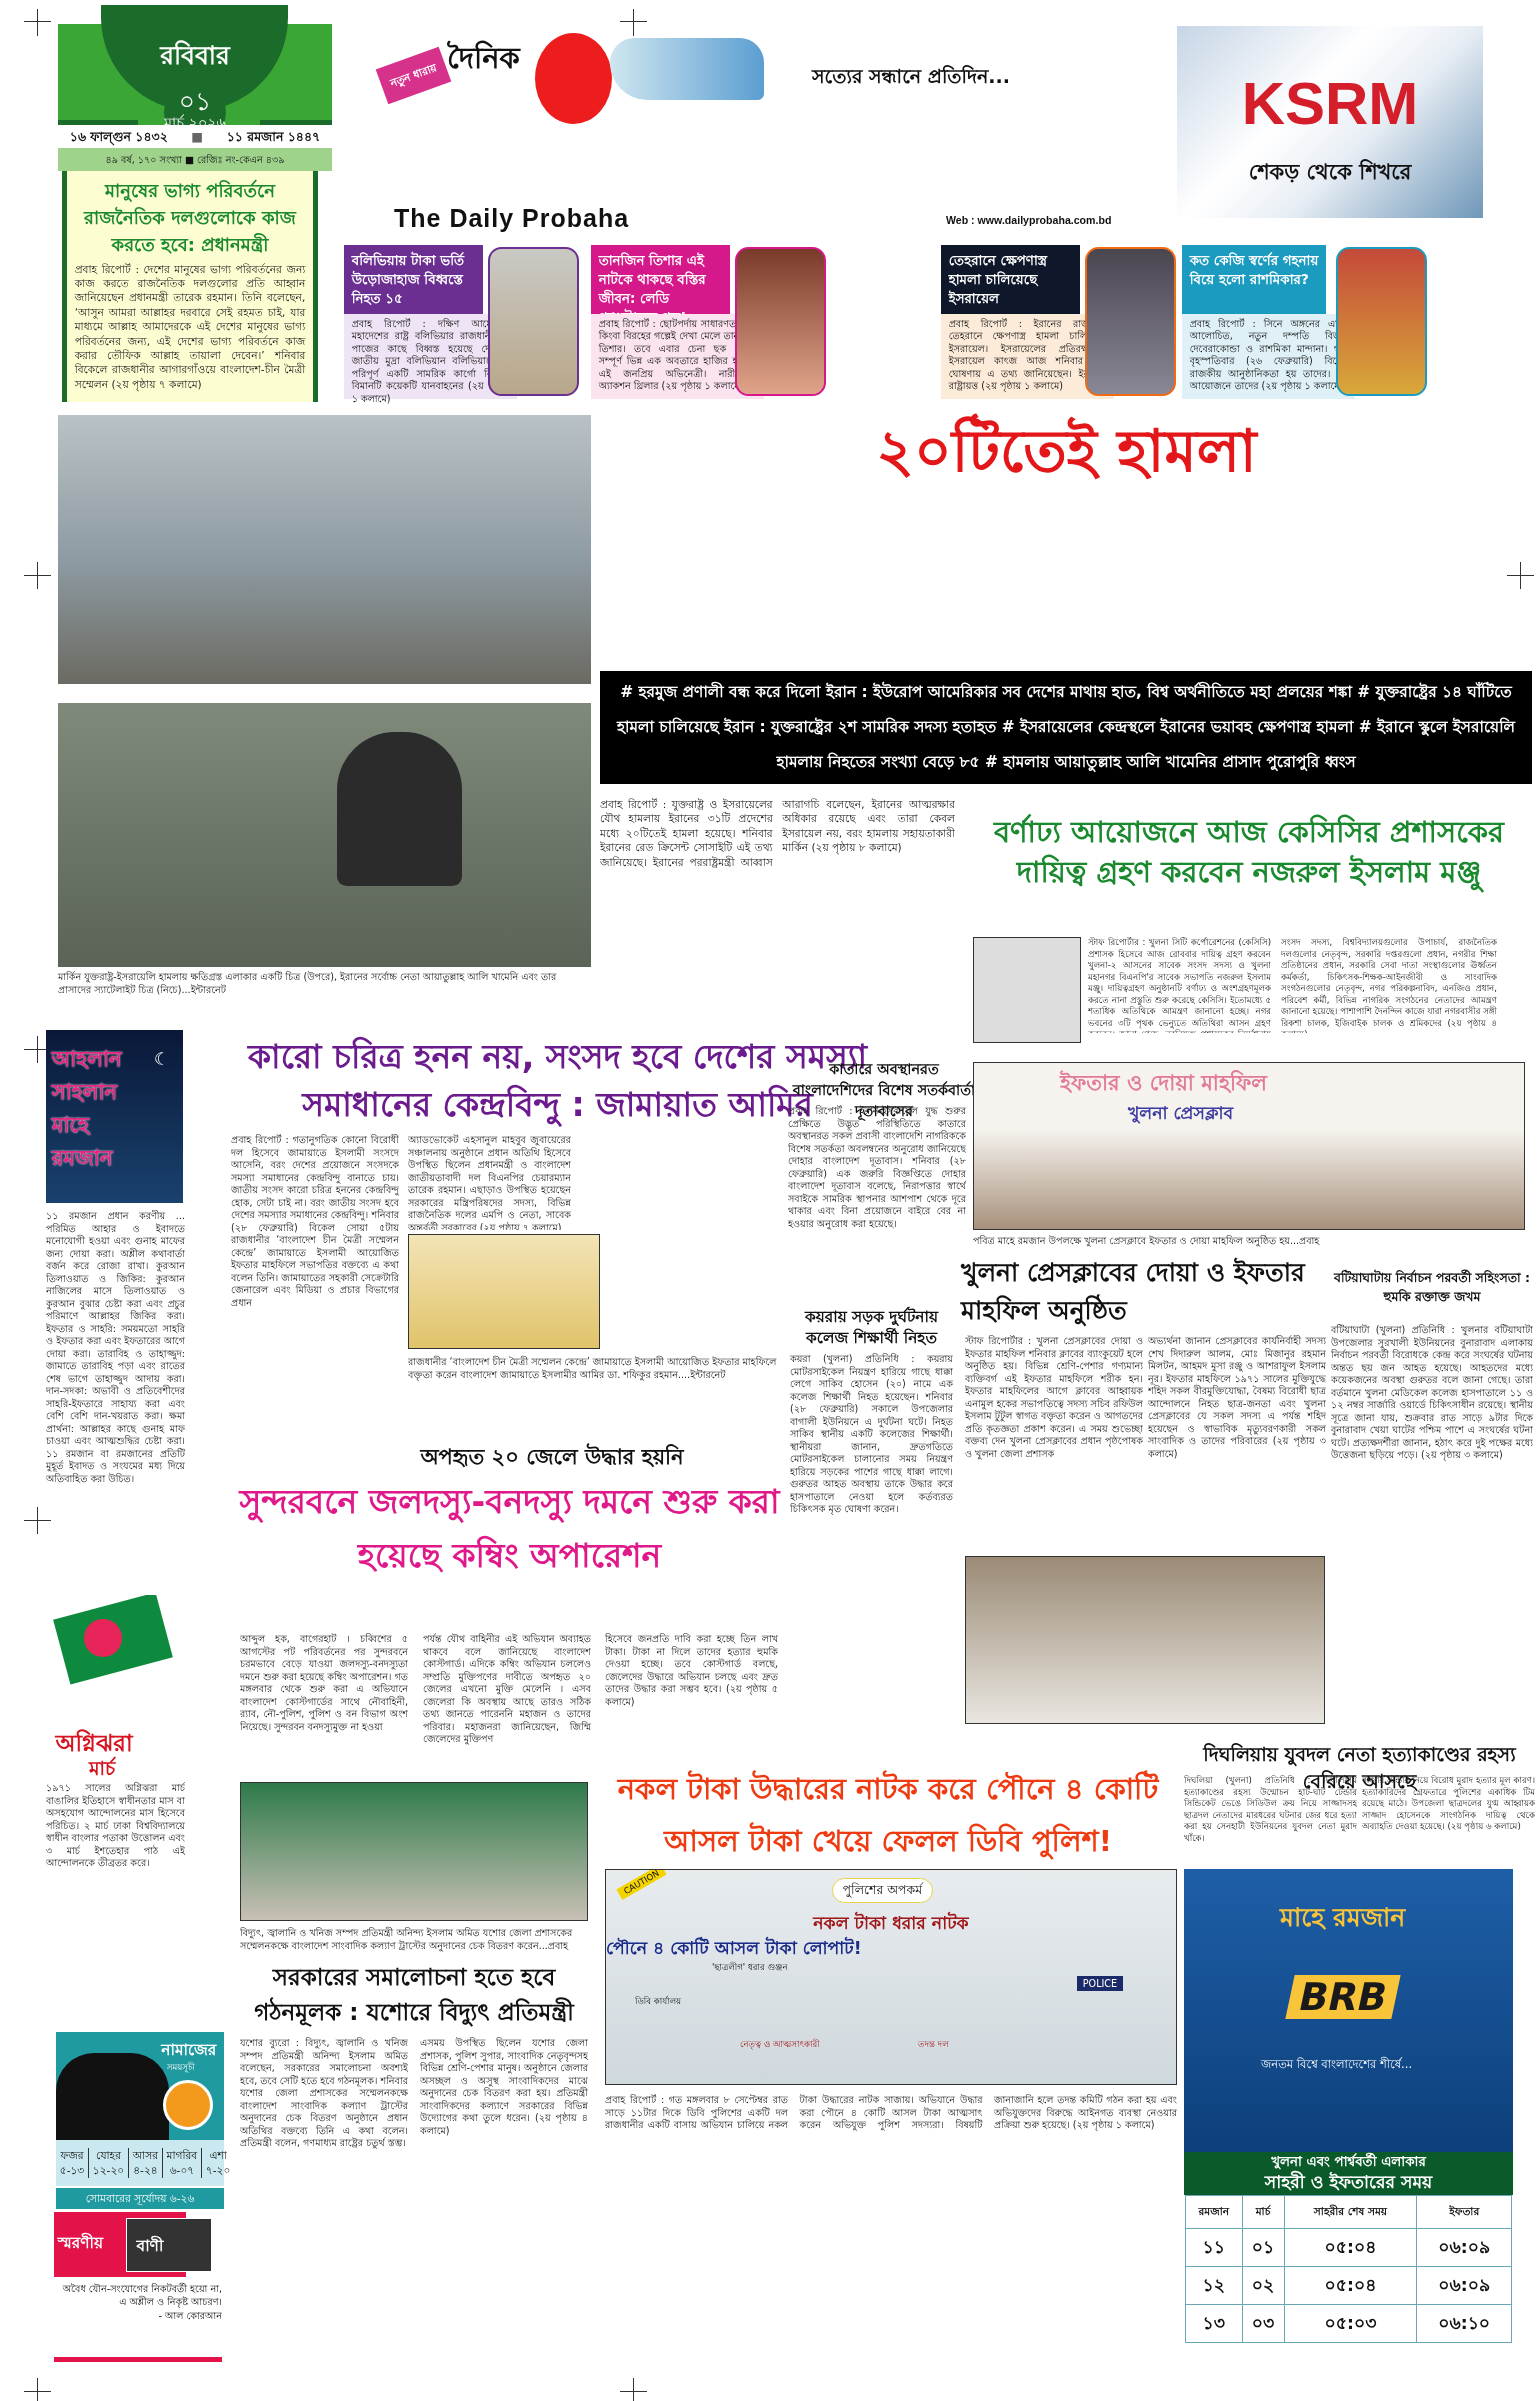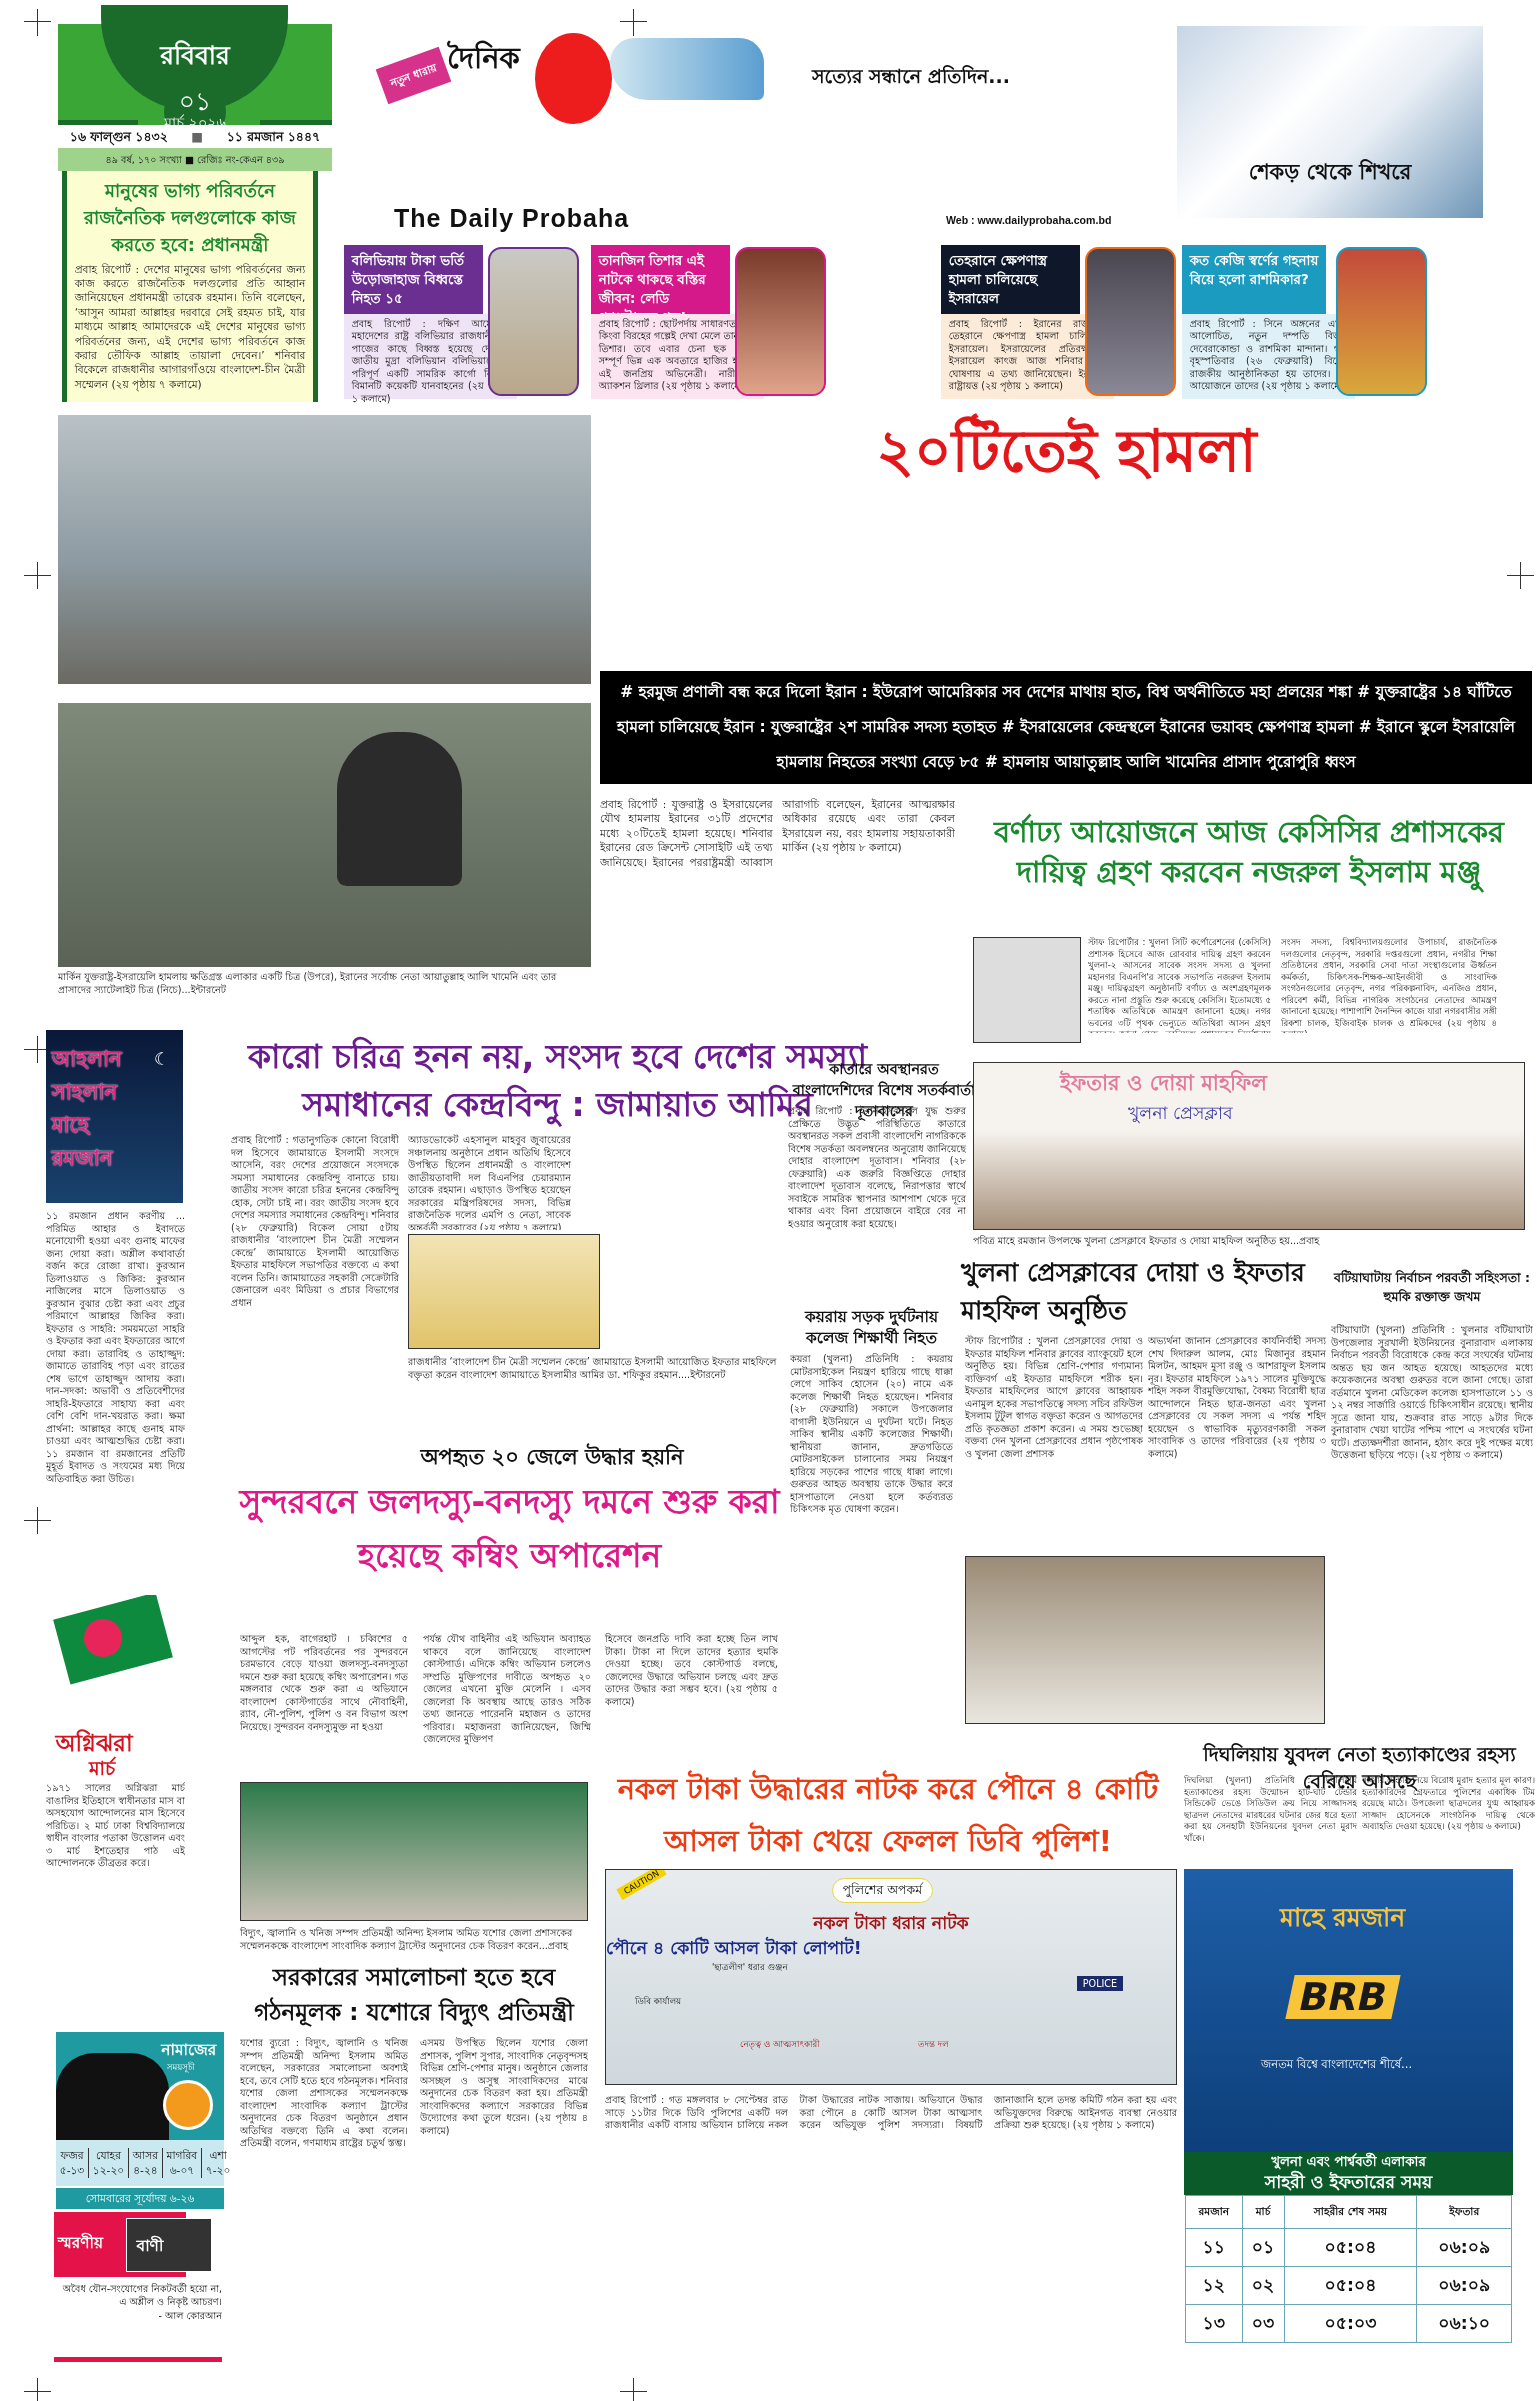--- a/index.html
+++ b/index.html
@@ -87,20 +87,21 @@
   <div class="badge-new">নতুন ধারায়</div>
   <div class="dainik">দৈনিক</div>
   <div class="sun"></div>
   <div class="cloud"></div>
   <div class="slogan">সত্যের সন্ধানে প্রতিদিন...</div>
   <div class="eng">The Daily Probaha</div>
   <div class="web">Web : www.dailyprobaha.com.bd</div>
 </div>
 
 <div class="abs ksrm">
+  <div class="k">KSRM</div>
   <div class="s">শেকড় থেকে শিখরে</div>
 </div>
 
 <div class="teaser" style="left:344px">
   <div class="head" style="background:#6b2e91">বলিভিয়ায় টাকা ভর্তি উড়োজাহাজ বিধ্বস্তে নিহত ১৫</div>
   <div class="body" style="background:#efe4f5">প্রবাহ রিপোর্ট : দক্ষিণ আমেরিকা মহাদেশের রাষ্ট্র বলিভিয়ার রাজধানী লা পাজের কাছে বিধ্বস্ত হয়েছে দেশটির জাতীয় মুদ্রা বলিভিয়ান বলিভিয়ানোতে পরিপূর্ণ একটি সামরিক কার্গো বিমান। বিমানটি কয়েকটি যানবাহনের (২য় পৃষ্ঠায় ১ কলামে)</div>
   <div class="pic" style="border-color:#6b2e91;background:linear-gradient(#c9c9c4,#b9a78a)"></div>
 </div>
 <div class="teaser" style="left:591px">
   <div class="head" style="background:#d6198a">তানজিন তিশার এই নাটকে থাকছে বস্তির জীবন: লেডি গ্যাংস্টারের গল্প!</div>
@@ -151,21 +152,21 @@
 <div class="abs txt" style="left:231px;top:1134px;width:168px;height:221px;overflow:hidden;font-size:9.6px;line-height:12.5px">প্রবাহ রিপোর্ট : গতানুগতিক কোনো বিরোধী দল হিসেবে জামায়াতে ইসলামী সংসদে আসেনি, বরং দেশের প্রয়োজনে সংসদকে সমস্যা সমাধানের কেন্দ্রবিন্দু বানাতে চায়। জাতীয় সংসদ কারো চরিত্র হননের কেন্দ্রবিন্দু হোক, সেটা চাই না। বরং জাতীয় সংসদ হবে দেশের সমস্যার সমাধানের কেন্দ্রবিন্দু। শনিবার (২৮ ফেব্রুয়ারি) বিকেল সোয়া ৫টায় রাজধানীর ‘বাংলাদেশ চীন মৈত্রী সম্মেলন কেন্দ্রে’ জামায়াতে ইসলামী আয়োজিত ইফতার মাহফিলে সভাপতির বক্তব্যে এ কথা বলেন তিনি। জামায়াতের সহকারী সেক্রেটারি জেনারেল এবং মিডিয়া ও প্রচার বিভাগের প্রধান</div>
 <div class="abs txt" style="left:408px;top:1134px;width:163px;height:96px;overflow:hidden;font-size:9.6px;line-height:12.5px">অ্যাডভোকেট এহসানুল মাহবুব জুবায়েরের সঞ্চালনায় অনুষ্ঠানে প্রধান অতিথি হিসেবে উপস্থিত ছিলেন প্রধানমন্ত্রী ও বাংলাদেশ জাতীয়তাবাদী দল বিএনপির চেয়ারম্যান তারেক রহমান। এছাড়াও উপস্থিত হয়েছেন সরকারের মন্ত্রিপরিষদের সদস্য, বিভিন্ন রাজনৈতিক দলের এমপি ও নেতা, সাবেক অন্তর্বর্তী সরকারের (২য় পৃষ্ঠায় ৭ কলামে)</div>
 <div class="photo" style="left:408px;top:1234px;width:192px;height:115px;background:linear-gradient(#f3e4b6,#e0c36a);border:1px solid #333"></div>
 <div class="abs caption" style="left:408px;top:1355px;width:384px">রাজধানীর ‘বাংলাদেশ চীন মৈত্রী সম্মেলন কেন্দ্রে’ জামায়াতে ইসলামী আয়োজিত ইফতার মাহফিলে বক্তৃতা করেন বাংলাদেশ জামায়াতে ইসলামীর আমির ডা. শফিকুর রহমান....ইন্টারনেট</div>
 
 <div class="sechl" style="left:788px;top:1059px;width:192px;font-size:14.4px;line-height:21px">কাতারে অবস্থানরত বাংলাদেশিদের বিশেষ সতর্কবার্তা দূতাবাসের</div>
 <div class="abs txt" style="left:788px;top:1105px;width:178px;height:192px;overflow:hidden;font-size:9.6px;line-height:12.5px">প্রবাহ রিপোর্ট : ইরান-ইসরায়েল যুদ্ধ শুরুর প্রেক্ষিতে উদ্ভূত পরিস্থিতিতে কাতারে অবস্থানরত সকল প্রবাসী বাংলাদেশি নাগরিককে বিশেষ সতর্কতা অবলম্বনের অনুরোধ জানিয়েছে দোহার বাংলাদেশ দূতাবাস। শনিবার (২৮ ফেব্রুয়ারি) এক জরুরি বিজ্ঞপ্তিতে দোহার বাংলাদেশ দূতাবাস বলেছে, নিরাপত্তার স্বার্থে সবাইকে সামরিক স্থাপনার আশপাশ থেকে দূরে থাকার এবং বিনা প্রয়োজনে বাইরে বের না হওয়ার অনুরোধ করা হয়েছে।</div>
 
 <div class="photo" style="left:973px;top:1062px;width:552px;height:168px;background:linear-gradient(#f6f3ee 40%,#a7917c);border:1px solid #333">
   <div style="position:absolute;left:86px;top:3.8px;font-size:21px;color:#e27a9b;font-weight:bold">ইফতার ও দোয়া মাহফিল</div>
-  <div style="position:absolute;left:154px;top:37px;font-size:17.3px;color:#3d3ca0;font-weight:normal">খুলনা প্রেসক্লাব</div>
+  <div style="position:absolute;left:154px;top:37px;font-size:17.3px;color:#3d3ca0;font-weight:bold">খুলনা প্রেসক্লাব</div>
 </div>
 <div class="abs caption" style="left:973px;top:1234px;width:552px">পবিত্র মাহে রমজান উপলক্ষে খুলনা প্রেসক্লাবে ইফতার ও দোয়া মাহফিল অনুষ্ঠিত হয়...প্রবাহ</div>
 
 <div class="sechl" style="left:790px;top:1307px;width:163px;font-size:15.4px;line-height:21px">কয়রায় সড়ক দুর্ঘটনায় কলেজ শিক্ষার্থী নিহত</div>
 <div class="abs txt" style="left:790px;top:1353px;width:163px;height:375px;overflow:hidden;font-size:9.6px;line-height:12.5px">কয়রা (খুলনা) প্রতিনিধি : কয়রায় মোটরসাইকেল নিয়ন্ত্রণ হারিয়ে গাছে ধাক্কা লেগে সাকিব হোসেন (২০) নামে এক কলেজ শিক্ষার্থী নিহত হয়েছেন। শনিবার (২৮ ফেব্রুয়ারি) সকালে উপজেলার বাগালী ইউনিয়নে এ দুর্ঘটনা ঘটে। নিহত সাকিব স্থানীয় একটি কলেজের শিক্ষার্থী। স্থানীয়রা জানান, দ্রুতগতিতে মোটরসাইকেল চালানোর সময় নিয়ন্ত্রণ হারিয়ে সড়কের পাশের গাছে ধাক্কা লাগে। গুরুতর আহত অবস্থায় তাকে উদ্ধার করে হাসপাতালে নেওয়া হলে কর্তব্যরত চিকিৎসক মৃত ঘোষণা করেন।</div>
 
 <div class="sechl" style="left:961px;top:1254px;width:365px;font-size:25px;line-height:38px;text-align:left">খুলনা প্রেসক্লাবের দোয়া ও ইফতার মাহফিল অনুষ্ঠিত</div>
 <div class="abs txt" style="left:965px;top:1335px;width:178px;height:211px;overflow:hidden;font-size:9.6px;line-height:12.5px">স্টাফ রিপোর্টার : খুলনা প্রেসক্লাবের দোয়া ও ইফতার মাহফিল শনিবার ক্লাবের ব্যাংকুয়েট হলে অনুষ্ঠিত হয়। বিভিন্ন শ্রেণি-পেশার গণ্যমান্য ব্যক্তিবর্গ এই ইফতার মাহফিলে শরীক হন। ইফতার মাহফিলের আগে ক্লাবের আহ্বায়ক এনামুল হকের সভাপতিত্বে সদস্য সচিব রফিউল ইসলাম টুটুল স্বাগত বক্তৃতা করেন ও আগতদের প্রতি কৃতজ্ঞতা প্রকাশ করেন। এ সময় শুভেচ্ছা বক্তব্য দেন খুলনা প্রেসক্লাবের প্রধান পৃষ্ঠপোষক ও খুলনা জেলা প্রশাসক</div>
 <div class="abs txt" style="left:1148px;top:1335px;width:178px;height:211px;overflow:hidden;font-size:9.6px;line-height:12.5px">অভ্যর্থনা জানান প্রেসক্লাবের কার্যনির্বাহী সদস্য শেখ দিদারুল আলম, মোঃ মিজানুর রহমান মিলটন, আহমদ মুসা রঞ্জু ও আশরাফুল ইসলাম নূর। ইফতার মাহফিলে ১৯৭১ সালের মুক্তিযুদ্ধে শহিদ সকল বীরমুক্তিযোদ্ধা, বৈষম্য বিরোধী ছাত্র আন্দোলনে নিহত ছাত্র-জনতা এবং খুলনা প্রেসক্লাবের যে সকল সদস্য এ পর্যন্ত শহিদ হয়েছেন ও স্বাভাবিক মৃত্যুবরণকারী সকল সাংবাদিক ও তাদের পরিবারের (২য় পৃষ্ঠায় ৩ কলামে)</div>
 <div class="photo" style="left:965px;top:1556px;width:360px;height:168px;background:linear-gradient(#9b8b76,#e9e6e0);border:1px solid #333"></div>

